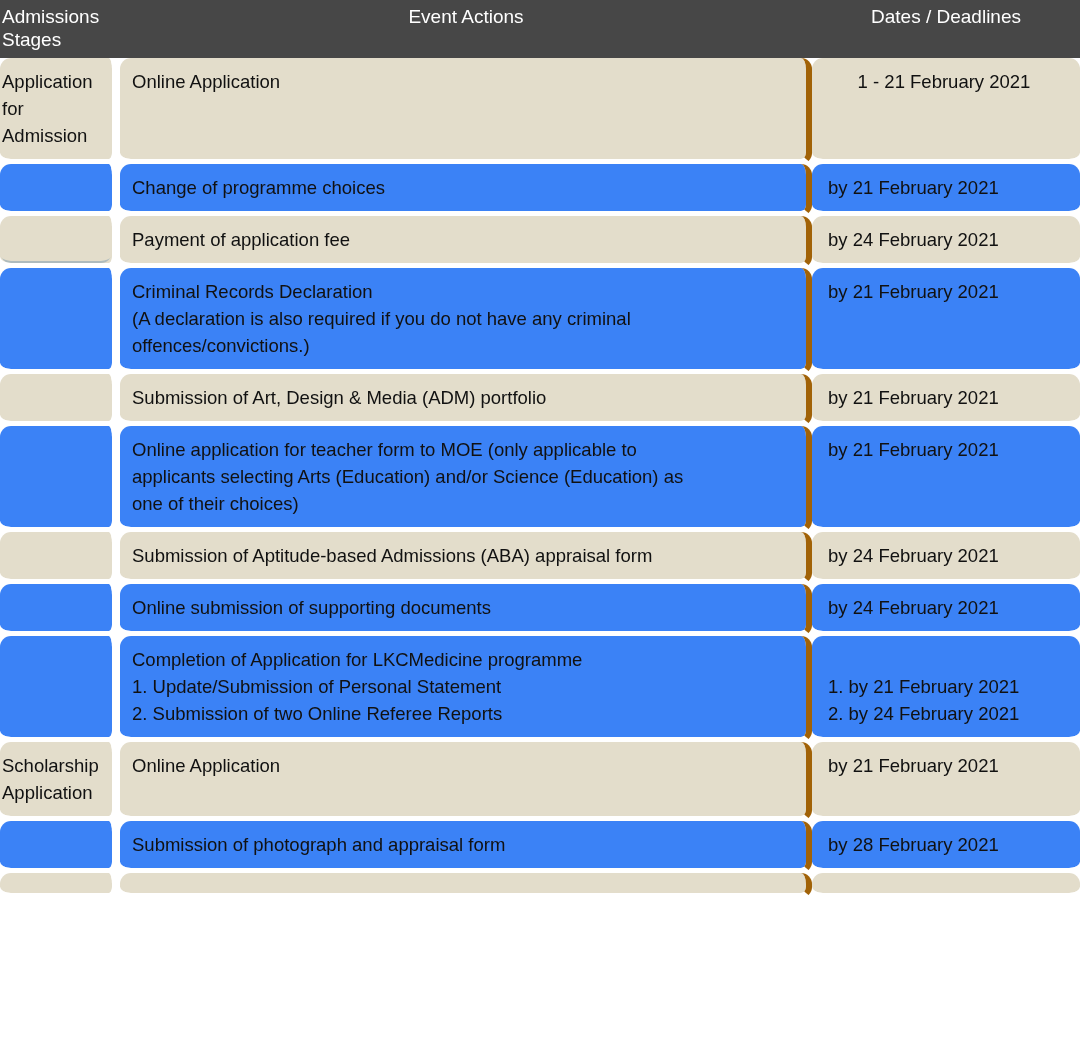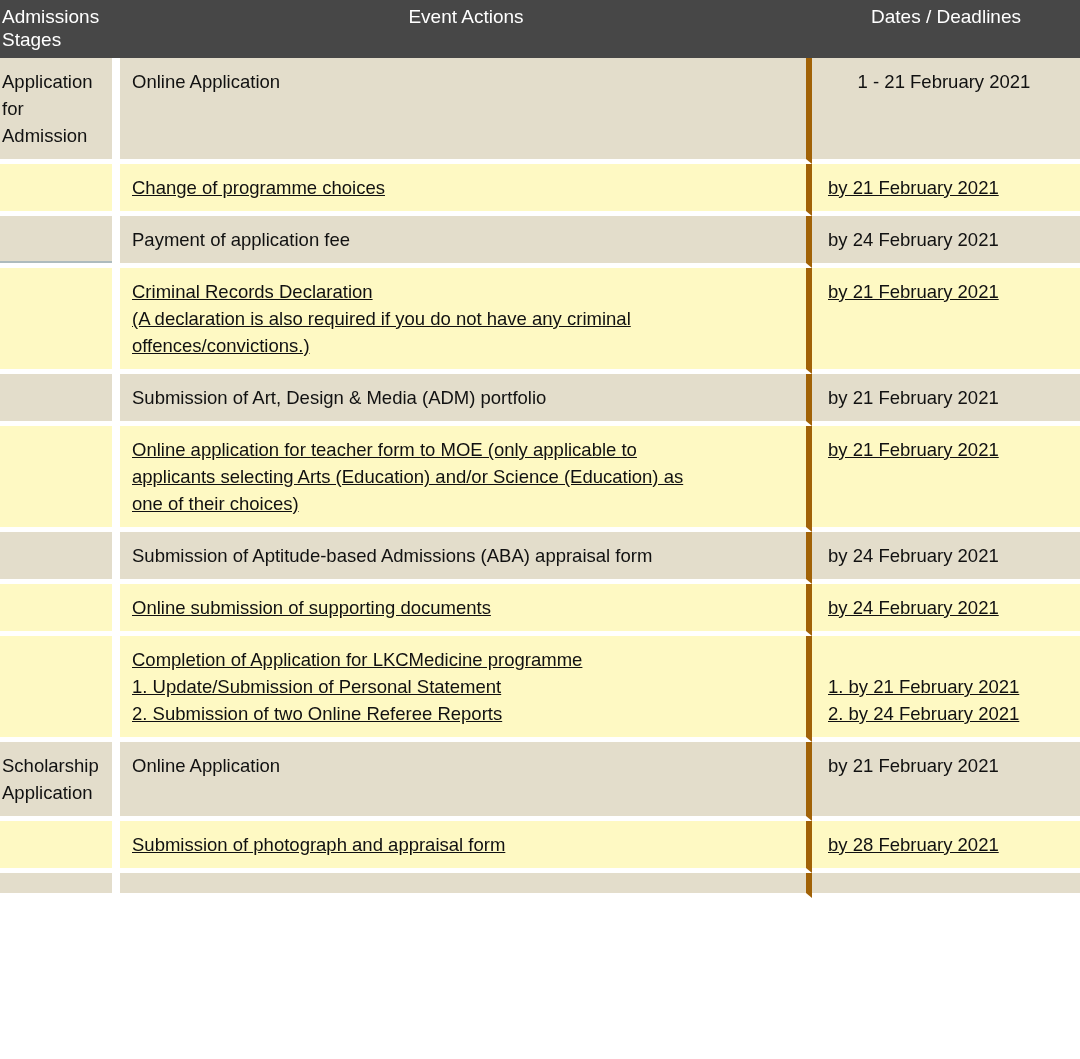--- a/index.html
+++ b/index.html
@@ -47,20 +47,21 @@
     width: 268px;
   }
 
   
   .admissions-table td {
     font-size: 18.5px;
     line-height: 27px;
     color: #111111;
     vertical-align: top;
     background-clip: padding-box;
+    border-radius: 11px;
   }
 
   .cell-stage {
     width: 120px;
     padding: 10px 4px 10px 2px;
     border-right: 8px solid #ffffff;
     border-bottom: 5px solid #ffffff;
     box-sizing: border-box;
   }
   .cell-action {
@@ -72,21 +73,21 @@
   }
   .cell-date {
     width: 268px;
     padding: 10px 6px 10px 16px;
     border-bottom: 5px solid #ffffff;
     box-sizing: border-box;
   }
 
   
   .shade-light { background: #e3ddcb; }
-  .shade-dark  { background: #fef9c3; text-decoration: underline; }
+  .shade-dark  { background: #3b82f6; }
 
   
   .date-center { text-align: center; padding-left: 0; padding-right: 4px; }
 
   
   .stage-rule {
     border-bottom: 5px solid #ffffff;
     box-shadow: inset 0 -7px 0 -5px #aebbbd;
   }
 

